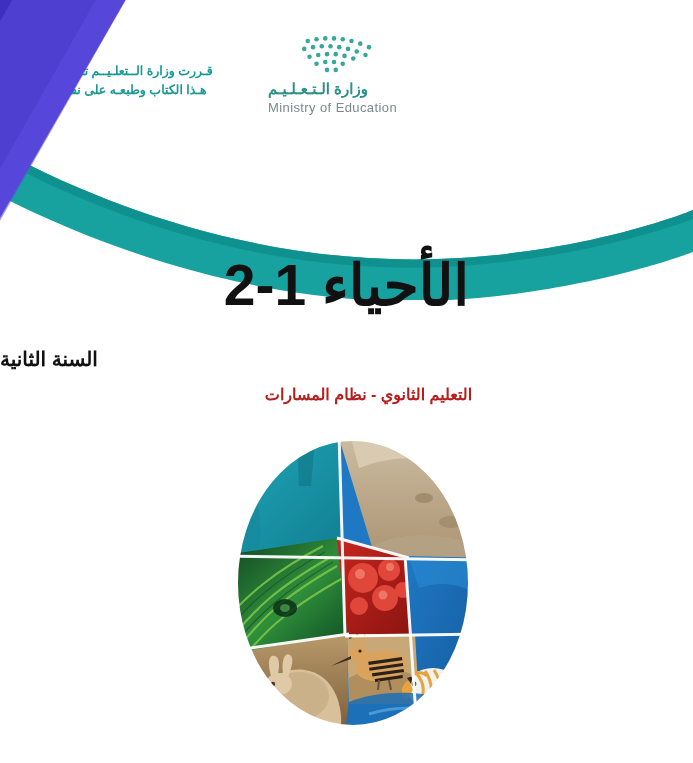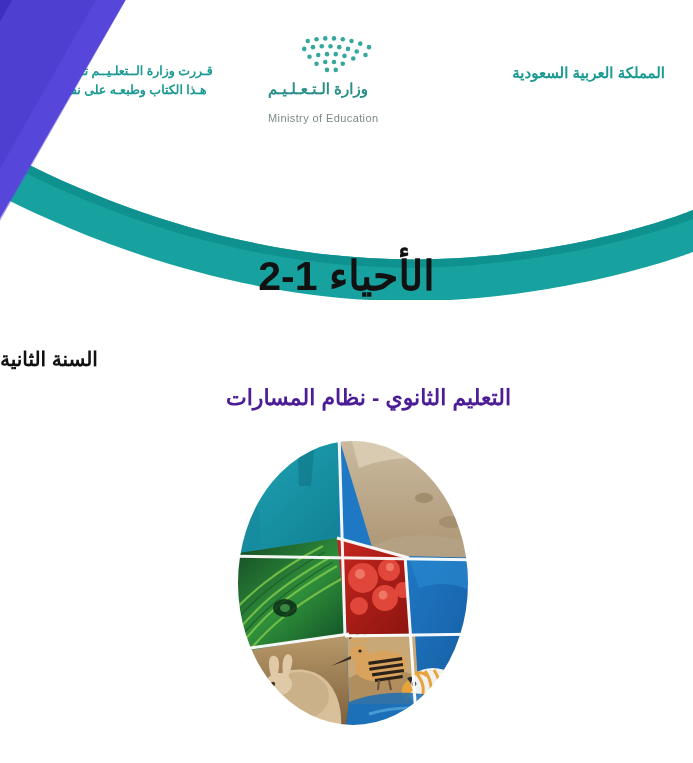--- a/index.html
+++ b/index.html
@@ -74,67 +74,67 @@
     display: block;
   }
   .logo-ar {
     font-size: 15px;
     font-weight: bold;
     color: #2a8f88;
     letter-spacing: 1px;
     direction: rtl;
   }
   .logo-en {
-    font-size: 11px;
+    font-size: 13px;
     color: #7a8a88;
     letter-spacing: .4px;
-    margin-top: 14px;
+    margin-top: 2px;
     direction: ltr;
   }
 
   
   .banner {
     position: absolute;
     left: -150px;
     top: -60px;
     width: 430px;
     height: 330px;
     pointer-events: none;
   }
 
   
   .title-main {
     position: absolute;
     left: 0; right: 0;
     top: 252px;
     text-align: center;
-    font-size: 41px;
+    font-size: 57px;
     font-weight: bold;
     color: #111111;
     direction: rtl;
     letter-spacing: 1px;
   }
   .title-sub1 {
     position: absolute;
     left: 0; right: 0;
     top: 347px;
     text-align: left;
     font-size: 20px;
     font-weight: bold;
     color: #111111;
     direction: rtl;
   }
   .title-sub2 {
     position: absolute;
     left: 0; right: 0;
     top: 385px;
     text-align: center;
-    font-size: 22px;
-    font-weight: bold;
-    color: #4c1d95;
+    font-size: 16px;
+    font-weight: bold;
+    color: #b91c1c;
     direction: rtl;
     margin-left: 44px;
   }
 
   
   .collage {
     position: absolute;
     left: 219px;
     top: 438px;
     width: 268px;
@@ -150,21 +150,20 @@
     <svg class="swoosh-svg" width="693" height="300" viewBox="0 0 693 300" xmlns="http://www.w3.org/2000/svg" aria-hidden="true">
       <path d="M0,0 L693,0 L693,212 C693,212 560,253 400,262 C240,271 120,240 0,196 Z" fill="#ffffff"></path>
       <path d="M0,150 C140,225 300,268 460,258 C600,249 693,210 693,210 L693,252
                C693,252 590,292 450,300 C290,309 130,262 0,196 Z" fill="#17a2a0"></path>
       <path d="M0,150 C140,225 300,268 460,258 C600,249 693,210 693,210 L693,219
                C693,219 600,256 462,266 C300,277 140,234 0,160 Z" fill="#0e8f8c" opacity="0.85"></path>
     </svg>
   </div>
 
   <div class="header">
-    <div class="kingdom">المملكة العربية السعودية</div>
 
     <div class="decided">
       <div>قـررت وزارة الــتعلـيــم تـدريـس</div>
       <div>هـذا الكتاب وطبعـه على نفقتها</div>
     </div>
 
     <div class="logo">
       <svg class="logo-mark" viewBox="0 0 120 48" xmlns="http://www.w3.org/2000/svg" aria-hidden="true">
         <g fill="#35a79c">
           <circle cx="14" cy="8" r="2.6"></circle>

